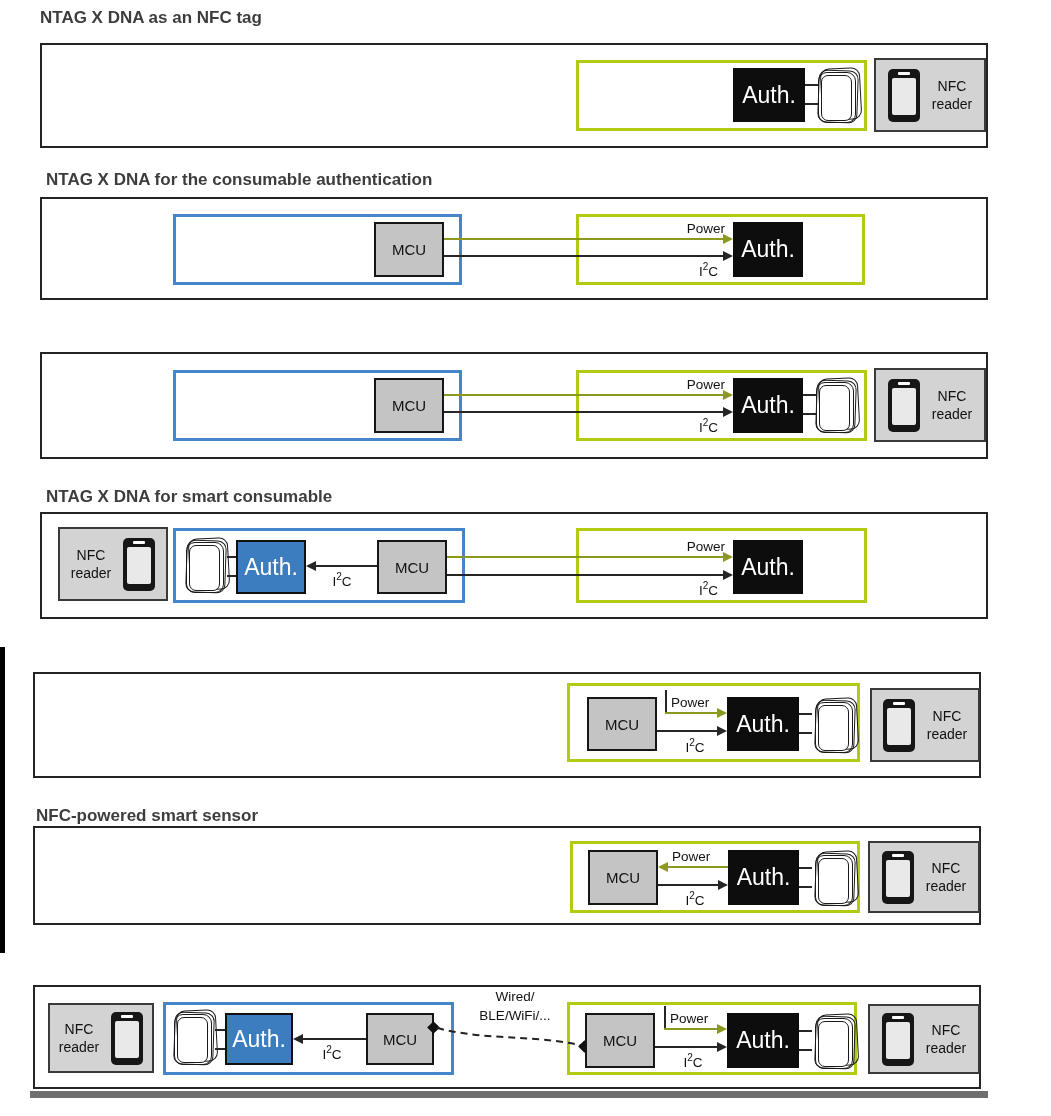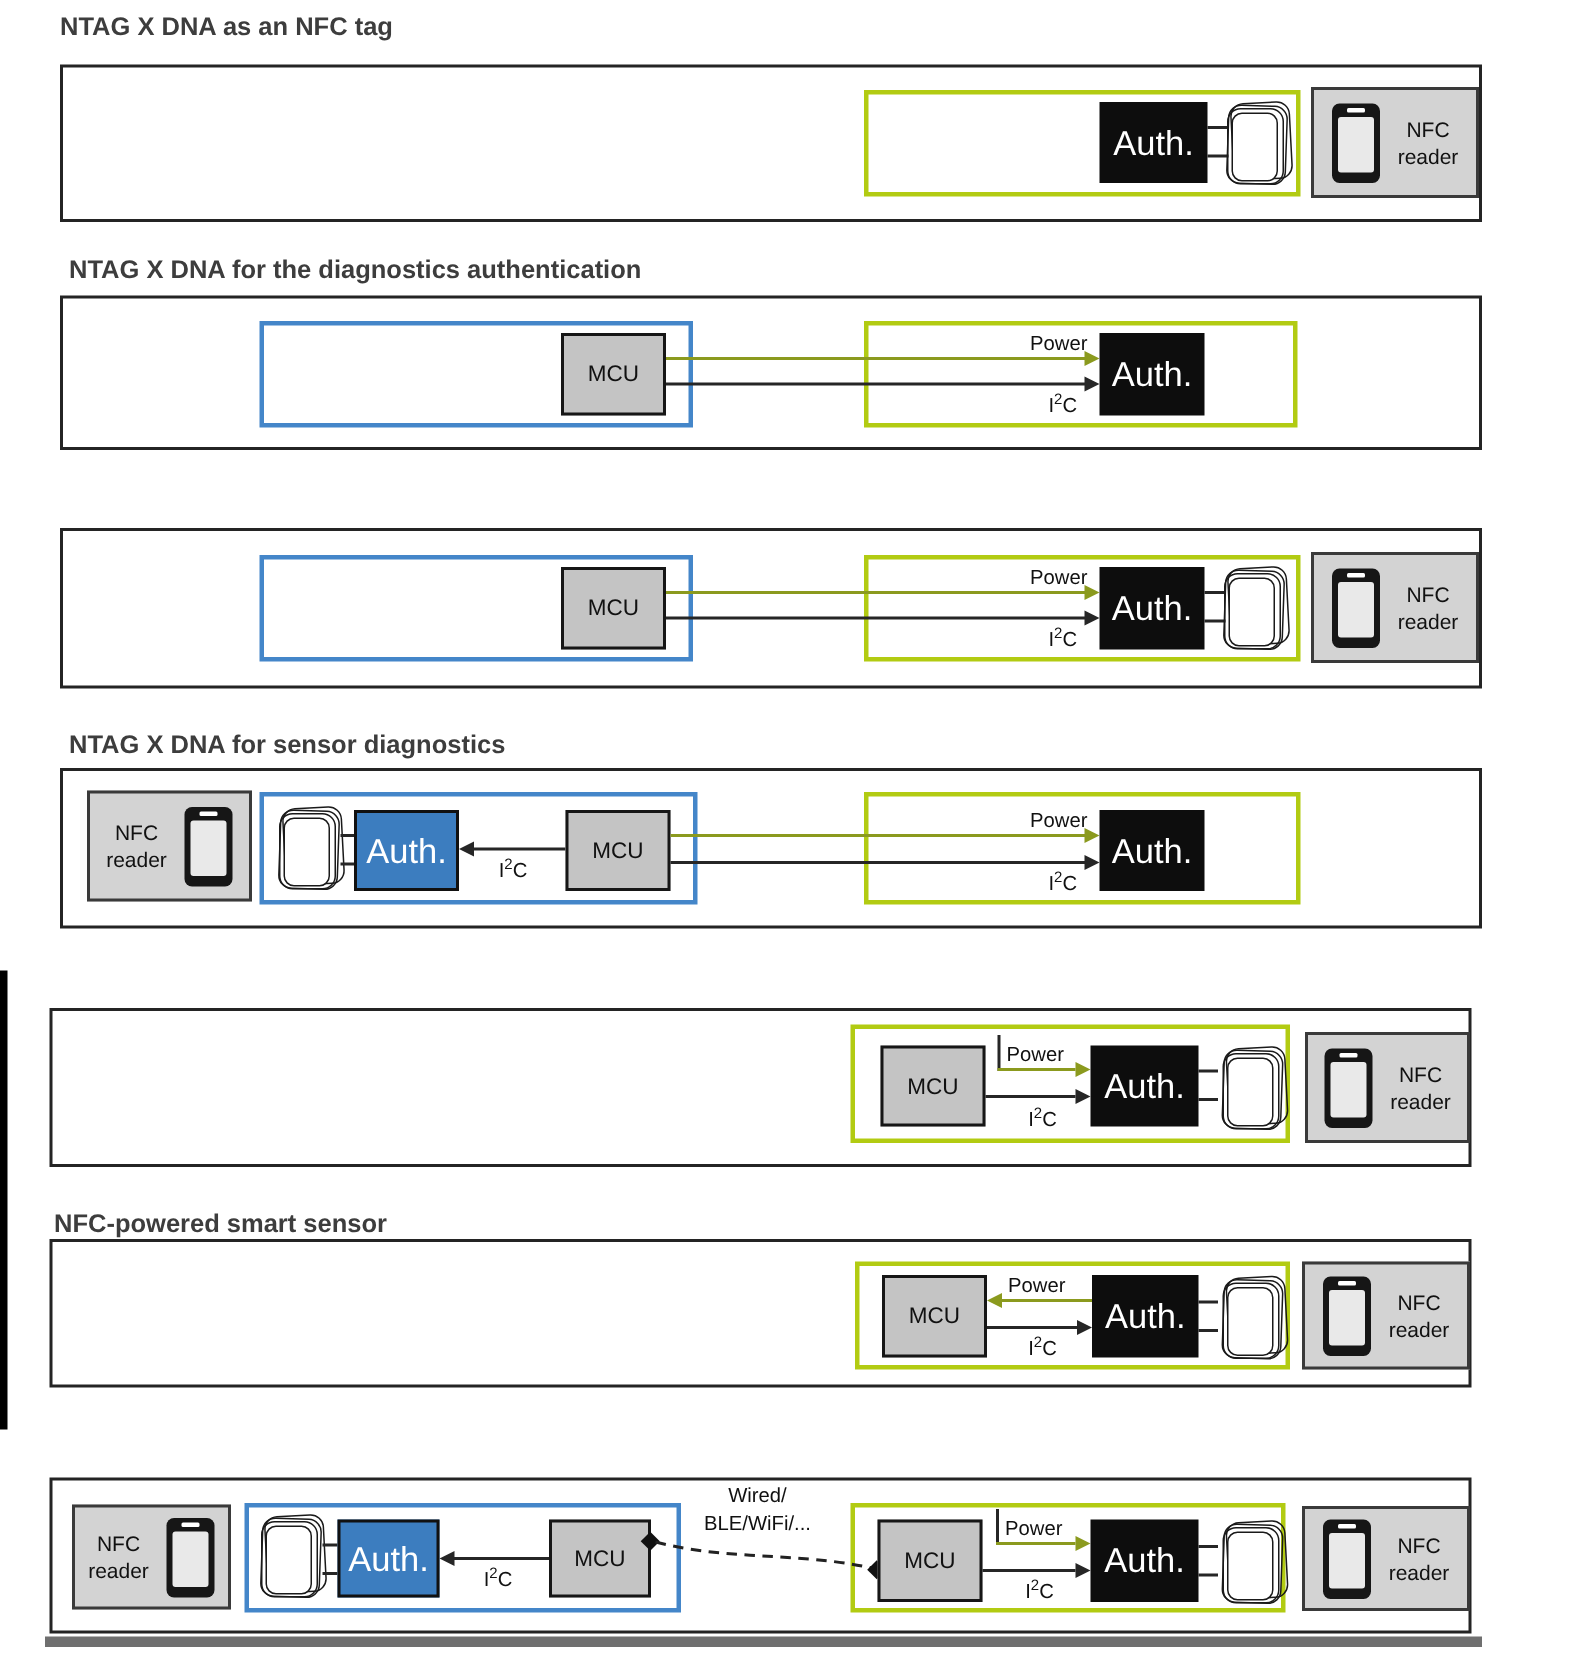--- a/index.html
+++ b/index.html
@@ -74,21 +74,21 @@
     <div class="phone">
         <div class="screen"></div>
         <div class="notch"></div>
       </div>
     <div class="reader-label">
         <div>NFC</div>
         <div>reader</div>
       </div>
   </div>
 
-  <div class="sec-title" style="left:46px;top:170px">NTAG X DNA for the diagnostics authentication</div>
+  <div class="sec-title" style="left:46px;top:170px">NTAG X DNA for the consumable authentication</div>
   <div class="outer" style="left:40px;top:197px;width:948px;height:103px"></div>
   <div class="bbox" style="left:173px;top:214px;width:289px;height:71px"></div>
   <div class="gbox" style="left:576px;top:214px;width:289px;height:71px"></div>
   <div class="mcu" style="left:374px;top:222px;width:70px;height:55px">
       <span>MCU</span>
     </div>
   <div class="line-h olive" style="left:444px;top:238px;width:281px"></div>
   <div class="ah-r olive" style="left:723px;top:234px"></div>
   <div class="lbl right" style="left:640px;top:221px;width:85px">Power</div>
   <div class="line-h" style="left:444px;top:255px;width:281px"></div>
@@ -125,21 +125,21 @@
     <div class="phone">
         <div class="screen"></div>
         <div class="notch"></div>
       </div>
     <div class="reader-label">
         <div>NFC</div>
         <div>reader</div>
       </div>
   </div>
 
-  <div class="sec-title" style="left:46px;top:487px">NTAG X DNA for sensor diagnostics</div>
+  <div class="sec-title" style="left:46px;top:487px">NTAG X DNA for smart consumable</div>
   <div class="outer" style="left:40px;top:512px;width:948px;height:107px"></div>
   <div class="reader text-first" style="left:58px;top:527px;width:110px;height:74px">
     <div class="phone">
         <div class="screen"></div>
         <div class="notch"></div>
       </div>
     <div class="reader-label">
         <div>NFC</div>
         <div>reader</div>
       </div>
@@ -269,21 +269,21 @@
   <div class="line-h" style="left:301px;top:1038px;width:65px"></div>
   <div class="lbl center" style="left:310px;top:1044px;width:44px"><span>I</span><sup>2</sup><span>C</span></div>
   <div class="mcu" style="left:366px;top:1013px;width:68px;height:52px">
       <span>MCU</span>
     </div>
   <div class="diamond" style="left:429px;top:1023px"></div>
   <svg class="link" style="left:432px;top:1018px" width="160" height="40">
     <path d="M5,10 C55,23 100,16 152,28" fill="none" stroke="#222" stroke-width="2" stroke-dasharray="7 5"></path>
   </svg>
   <div class="diamond" style="left:580px;top:1042px"></div>
-  <div class="lbl center" style="left:435px;top:987px;width:140px;line-height:19px">
+  <div class="lbl center" style="left:445px;top:987px;width:140px;line-height:19px">
     <div>Wired/</div>
     <div>BLE/WiFi/...</div>
   </div>
   <div class="mcu" style="left:585px;top:1013px;width:70px;height:55px">
       <span>MCU</span>
     </div>
   <div class="line-v" style="left:664px;top:1006px;height:24px"></div>
   <div class="line-h olive" style="left:664px;top:1028px;width:53px"></div>
   <div class="ah-r olive" style="left:717px;top:1024px"></div>
   <div class="lbl" style="left:670px;top:1011px">Power</div>

